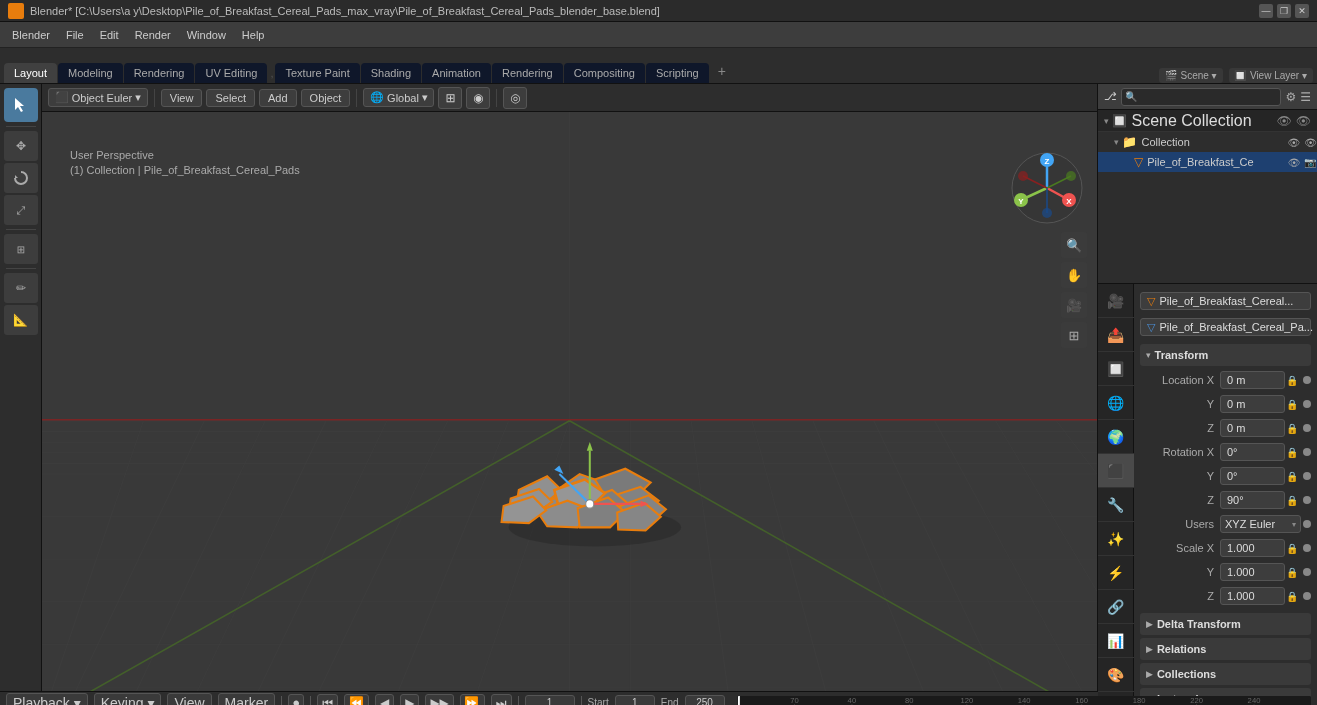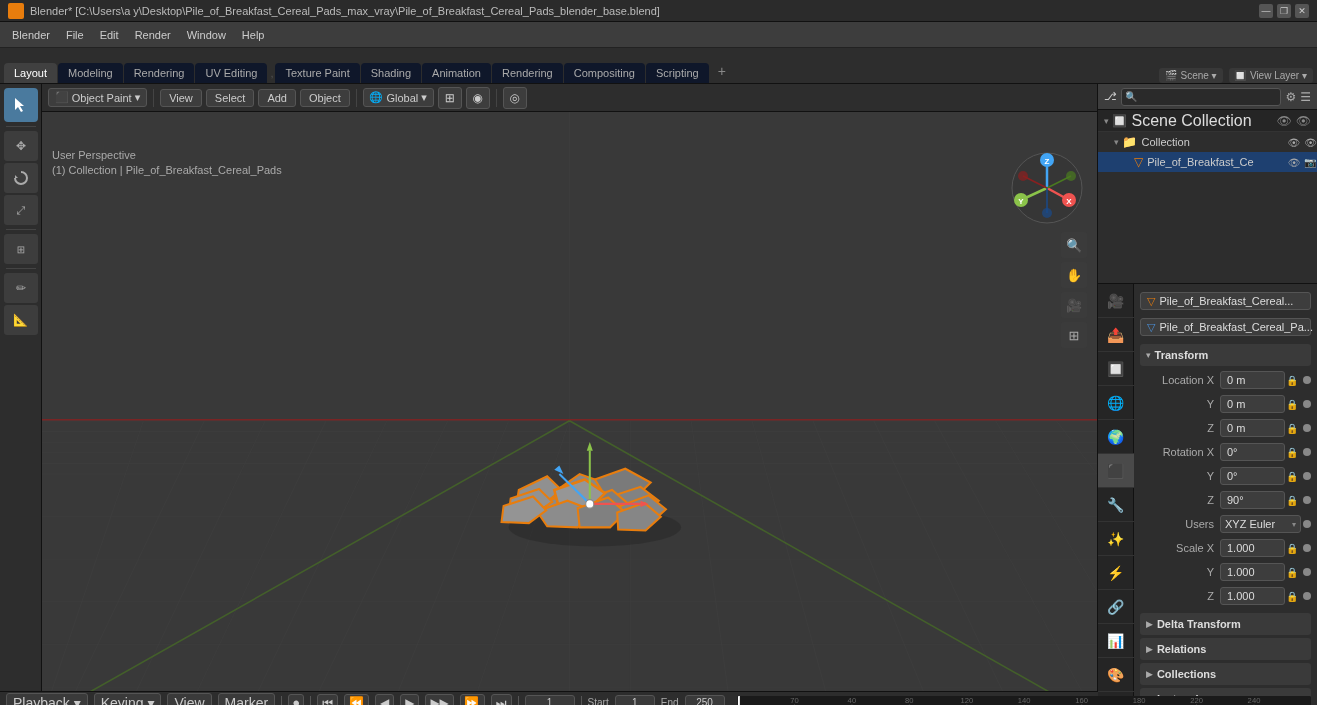--- a/index.html
+++ b/index.html
@@ -41,21 +41,21 @@
     .vp-dropdown { background: #3d3d3d; border: 1px solid #555; border-radius: 3px; padding: 2px 6px; color: #ccc; font-size: 11px; cursor: pointer; display: flex; align-items: center; gap: 3px; }
     .vp-sep { width: 1px; height: 18px; background: #444; margin: 0 2px; }
     .vp-icon-btn { width: 24px; height: 22px; background: #3d3d3d; border: 1px solid #555; border-radius: 3px; display: flex; align-items: center; justify-content: center; cursor: pointer; color: #ccc; font-size: 12px; }
     .vp-right { margin-left: auto; display: flex; gap: 3px; }
 
     
     .scene-bg { width: 100%; height: 100%; background: #393939; position: relative; overflow: hidden; }
     .grid-svg { position: absolute; top: 0; left: 0; width: 100%; height: 100%; }
 
     
-    .vp-overlay { position: absolute; top: 36px; left: 10px; color: #aaa; font-size: 11px; line-height: 1.4; pointer-events: none; }
+    .vp-overlay { position: absolute; top: 36px; left: 28px; color: #aaa; font-size: 11px; line-height: 1.4; pointer-events: none; }
 
     
     .vp-gizmo { position: absolute; top: 36px; right: 10px; width: 80px; height: 80px; }
 
     
     .vp-right-icons { position: absolute; right: 10px; top: 120px; display: flex; flex-direction: column; gap: 4px; }
     .vp-ri { width: 26px; height: 26px; background: rgba(60,60,60,0.8); border-radius: 3px; display: flex; align-items: center; justify-content: center; color: #aaa; font-size: 13px; cursor: pointer; }
 
     
     #right-panel { width: 220px; background: #2d2d2d; border-left: 1px solid #111; display: flex; flex-direction: column; }
@@ -188,21 +188,21 @@
         <text x="8" y="12" text-anchor="middle" font-size="12" fill="#aaa">📐</text>
       </svg>
     </div>
   </div>
 
   <div id="viewport">
 
     <div id="viewport-header">
       <div class="vp-dropdown">
         <span>⬛</span>
-        <span>Object Paint</span>
+        <span>Object Euler</span>
         <span>▾</span>
       </div>
       <div class="vp-sep"></div>
       <div class="vp-btn">View</div>
       <div class="vp-btn">Select</div>
       <div class="vp-btn">Add</div>
       <div class="vp-btn">Object</div>
       <div class="vp-sep"></div>
       <div class="vp-dropdown">
         <span>🌐</span>

